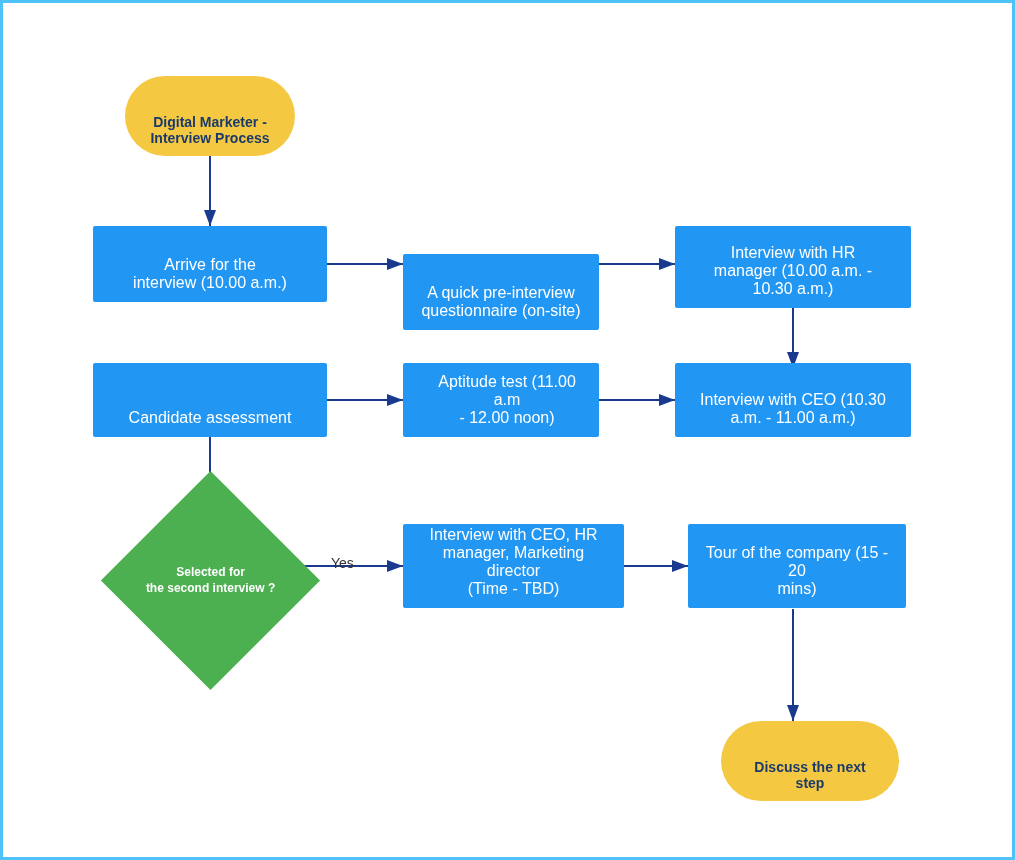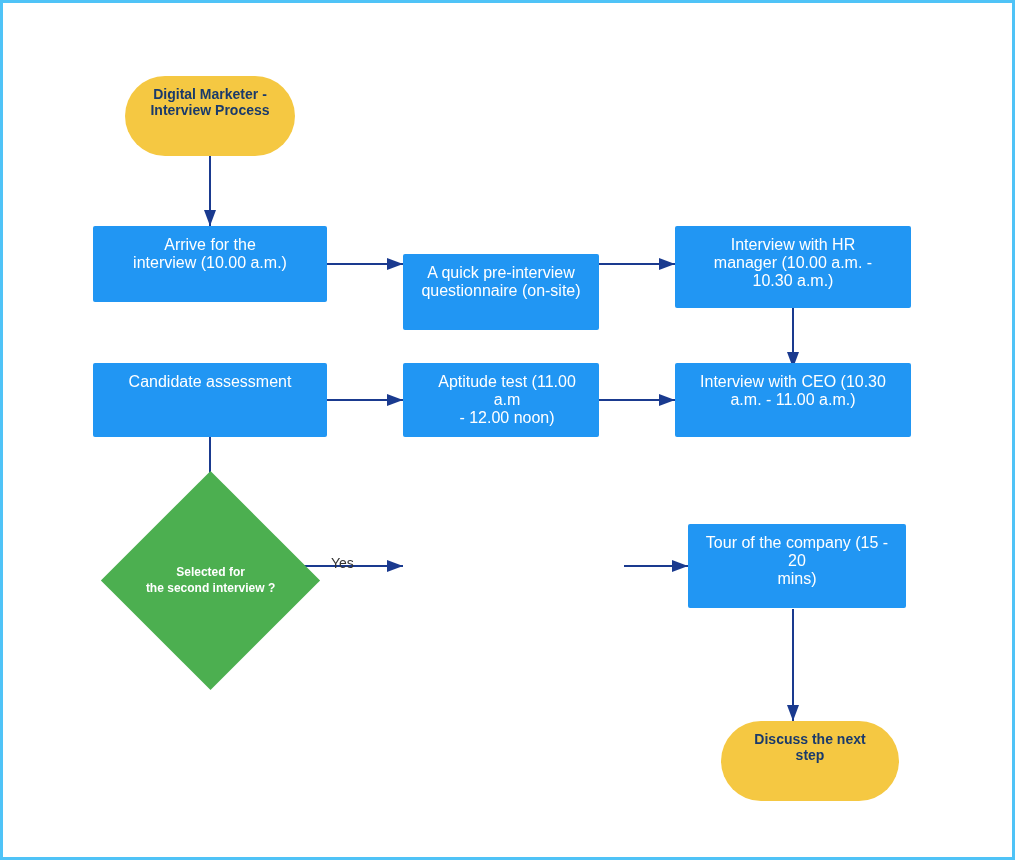--- a/index.html
+++ b/index.html
@@ -14,21 +14,21 @@
       width: 1015px;
       height: 860px;
       border: 3px solid #4fc3f7;
       position: relative;
       background: #fff;
     }
     
     .node {
       position: absolute;
       display: flex;
-      align-items: flex-start;
+      align-items: flex-end;
       justify-content: center;
       text-align: center;
     }
     .node-oval {
       background: #f5c842;
       border-radius: 50px;
       color: #1a3a6b;
       font-weight: bold;
       font-size: 14px;
       padding: 10px 18px;
@@ -153,20 +153,25 @@
 a.m. - 11.00 a.m.)</span>
   </div>
 
   <div class="node-diamond-container" style="left: 130px; top: 500px;">
     <div class="node-diamond" style="width: 155px; height: 155px; background: #4caf50;">
       <div class="node-diamond-text" style="white-space: pre-line; color:#fff; font-weight:bold;">Selected for
 the second  interview ?</div>
     </div>
   </div>
 
+  <div class="node node-rect" style="left: 400px; top: 521px; width: 221px; height: 84px;">
+    <span style="white-space: pre-line;">Interview with CEO, HR
+manager, Marketing director
+(Time - TBD)</span>
+  </div>
 
   <div class="node node-rect" style="left: 685px; top: 521px; width: 218px; height: 84px;">
     <span style="white-space: pre-line;">Tour of the company (15 - 20
 mins)</span>
   </div>
 
 
   <div class="node node-oval" style="left: 718px; top: 718px; width: 178px; height: 80px;">
     <span style="white-space: pre-line;">Discuss the next step</span>
   </div>

